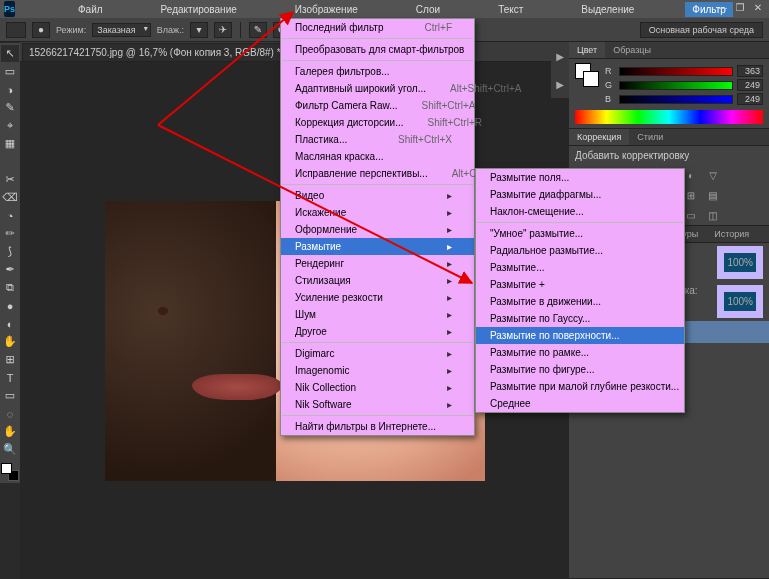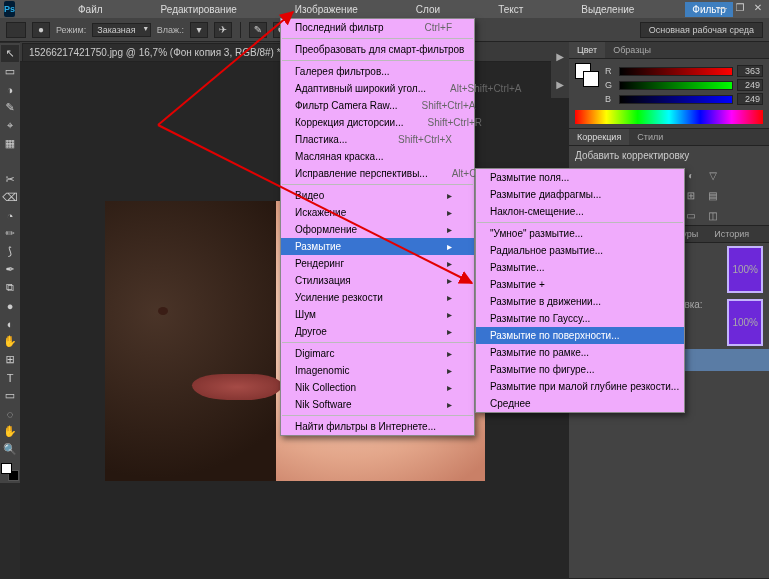--- a/index.html
+++ b/index.html
@@ -56,21 +56,21 @@
   .slider-row .track.g{background:linear-gradient(90deg,#000,#0f0);}
   .slider-row .track.b{background:linear-gradient(90deg,#000,#00f);}
   .slider-row .val{ width:26px; background:#333; border:1px solid #222; text-align:right; padding:0 2px; font-size:9px;}
   .spectrum{ height:14px; margin-top:3px; background:linear-gradient(90deg,#f00,#ff0,#0f0,#0ff,#00f,#f0f,#f00);}
   
   .adjpanel .head{ font-size:10px; padding:4px 6px; color:#ccc;}
   .adjpanel .icons{ display:flex; justify-content:center; gap:6px; padding:3px 0;}
   .adjpanel .icons span{ width:16px; height:14px; display:flex; align-items:center; justify-content:center; color:#aaa; font-size:10px;}
   
   .layerspanel .sub{ display:flex; gap:8px; padding:3px 6px; font-size:9px; color:#aaa;}
-  .layerspanel .sub .v{ margin-left:auto; background:#6d28d9;border:2px solid #c4b5fd;padding:16px 3px;}
+  .layerspanel .sub .v{ margin-left:auto; background:#0c4a6e;border:7px solid #c4b5fd;padding:4px 3px;}
   .layer-row { display:flex; align-items:center; gap:4px; padding:3px 6px; background:#5a7ca5; color:#fff; font-size:9px;}
   .layer-row .eye{width:14px;}
   .layer-row .thumb{width:20px; height:16px; background:#cda68c; border:1px solid #666;}
   
   .menu { position:absolute; background:#f0abfc; border:1px solid #888; box-shadow:2px 3px 6px rgba(0,0,0,.5); color:#000; font-size:10px; z-index:50;}
   .menu .mitem{ padding:3px 22px 3px 14px; white-space:nowrap; display:flex; justify-content:space-between; gap:24px; cursor:default;}
   .menu .mitem .sc{ color:#666;}
   .menu .mitem.hl{ background:#3874d1; color:#fff;justify-content:space-between;}
   .menu .mitem.hl .sc,.menu .mitem.hl .arrow{color:#fff;}
   .menu .mitem .arrow{ color:#333;}

